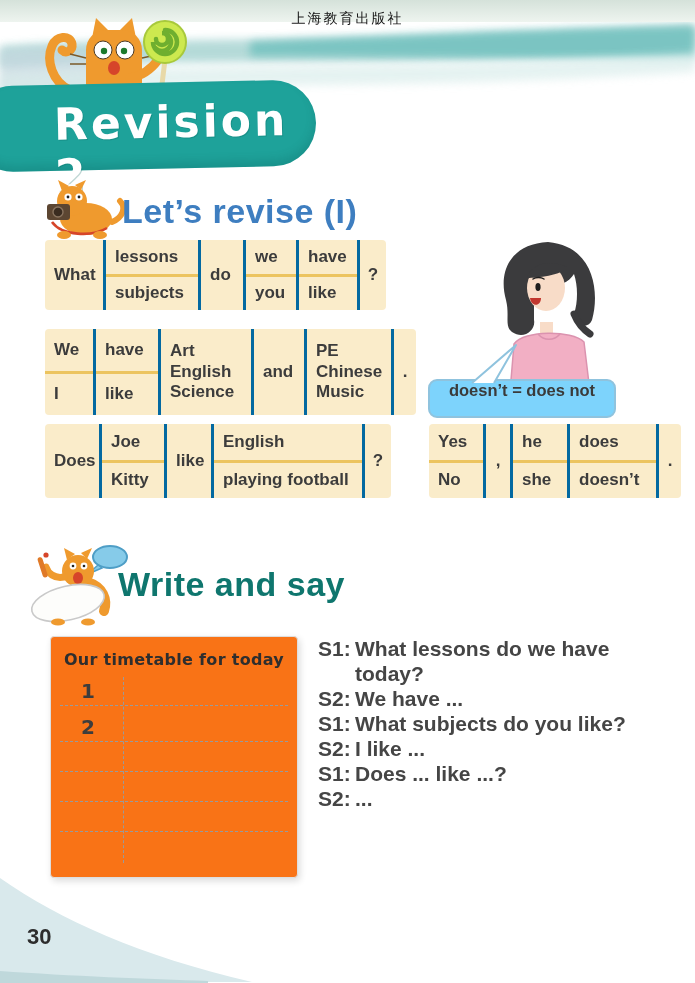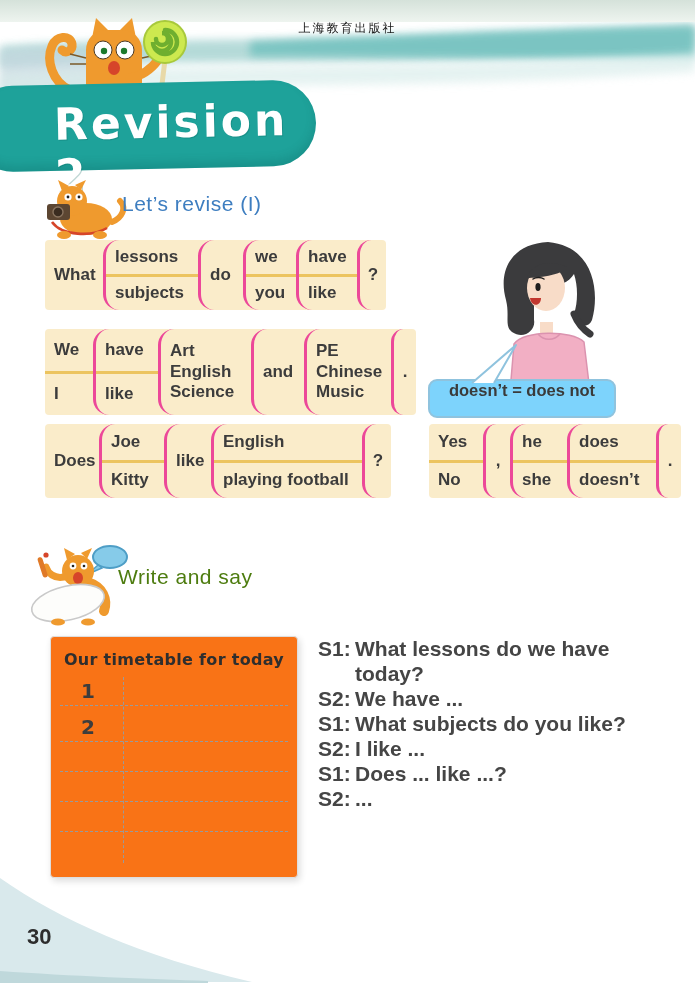--- a/index.html
+++ b/index.html
@@ -3,41 +3,41 @@
 <meta charset="utf-8">
 <style>
   html,body{margin:0;padding:0;background:#9a9a9a;}
   body{font-family:"Liberation Sans", sans-serif;}
   .page{position:relative;width:695px;height:983px;margin:0 auto;background:#ffffff;overflow:hidden;}
   .abs{position:absolute;}
 
   
   .pub-strip{left:0;top:0;width:695px;height:22px;background:linear-gradient(180deg,#d5e2da,#eef4ef);
     display:flex;align-items:flex-start;justify-content:center;}
-  .pub-text{font-family:Liberation Mono, monospace;font-size:12px;color:#161616;letter-spacing:2px;padding-top:20px;}
+  .pub-text{font-family:Liberation Mono, monospace;font-size:14px;color:#161616;letter-spacing:2px;padding-top:10px;}
 
   
   .waves{left:0;top:12px;width:695px;height:110px;}
 
   
   .banner{left:-30px;top:83px;width:346px;height:86px;background:#1ea29a;border-radius:46px;
     box-shadow:inset 0 -6px 10px rgba(0,70,70,.18);transform:rotate(-1.2deg);}
   .banner-title{position:absolute;left:84px;top:14px;color:#ffffff;font-size:44px;font-weight:bold;
     letter-spacing:3px;font-family:"DejaVu Sans", sans-serif;text-shadow:1px 1px 0 rgba(0,90,85,.25);}
 
   
-  .sec-title{font-weight:normal;font-size:21px;letter-spacing:.5px;white-space:nowrap;}
+  .sec-title{font-weight:bold;font-size:34px;letter-spacing:.5px;white-space:nowrap;}
   .title-blue{color:#3e7ec0;}
-  .title-green{color:#4d7c0f;}
+  .title-green{color:#0f766e;}
 
   
   .gtable{position:absolute;display:flex;background:#faecca;border-radius:4px;font-size:17px;
     font-weight:600;color:#3c3c3c;}
   .gcol{display:flex;flex-direction:column;}
-  .gcol + .gcol{border-left:3px solid #ec4899;border-radius:16px;}
+  .gcol + .gcol{border-left:3px solid #0369a1;}
   .gcell{flex:1;display:flex;align-items:center;padding-left:9px;padding-right:5px;white-space:nowrap;}
   .gcol.split .gcell + .gcell{border-top:3px solid #ecc45f;}
   .gcell.punct{justify-content:center;padding:0;}
   .gcell.ml{flex-direction:column;align-items:flex-start;justify-content:center;line-height:1.22;}
 
   
   .bubble{left:428px;top:379px;width:184px;height:35px;background:#7dd3fc;border:2px solid #8fc3de;
     border-radius:9px;display:flex;align-items:flex-start;justify-content:center;
     font-size:16.5px;font-weight:600;color:#3a3a3a;white-space:nowrap;}
   .bubble-pointer{left:468px;top:341px;width:56px;height:44px;}

